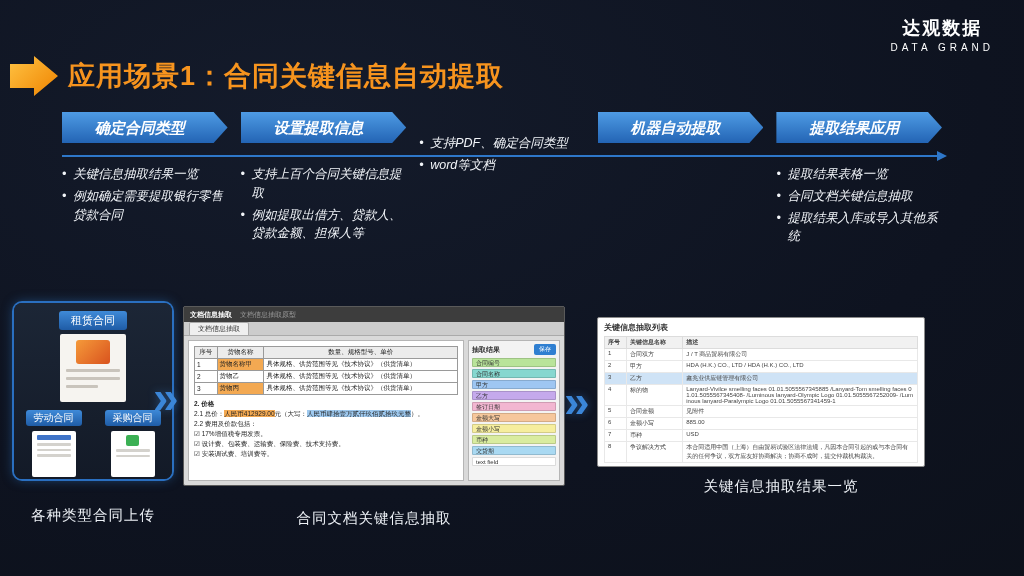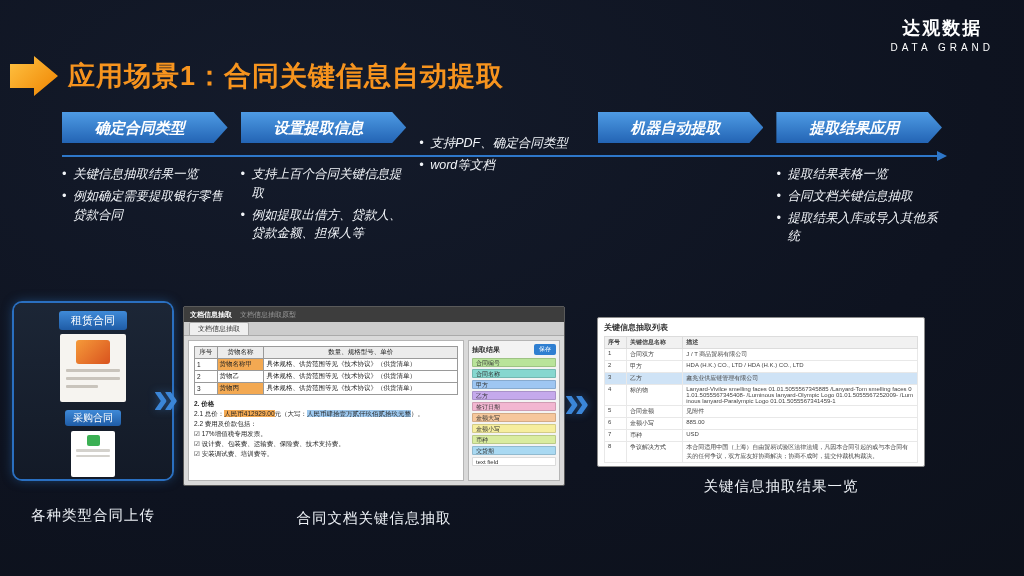--- a/index.html
+++ b/index.html
@@ -164,20 +164,29 @@
 
   <div class="upload-box">
     <span class="tag upload-top-tag">租赁合同</span>
     <div class="doc-main">
       <div class="doc-emblem"></div>
       <div class="doc-line"></div>
       <div class="doc-line"></div>
       <div class="doc-line short"></div>
     </div>
     <div class="upload-row">
+      <div class="upload-cell">
+        <span class="tag small">劳动合同</span>
+        <div class="doc-small">
+          <div class="ds-bar blue"></div>
+          <div class="ds-line"></div>
+          <div class="ds-line"></div>
+          <div class="ds-line"></div>
+        </div>
+      </div>
       <div class="upload-cell">
         <span class="tag small">采购合同</span>
         <div class="doc-small">
           <div class="ds-green"></div>
           <div class="ds-line"></div>
           <div class="ds-line"></div>
         </div>
       </div>
     </div>
   </div>

